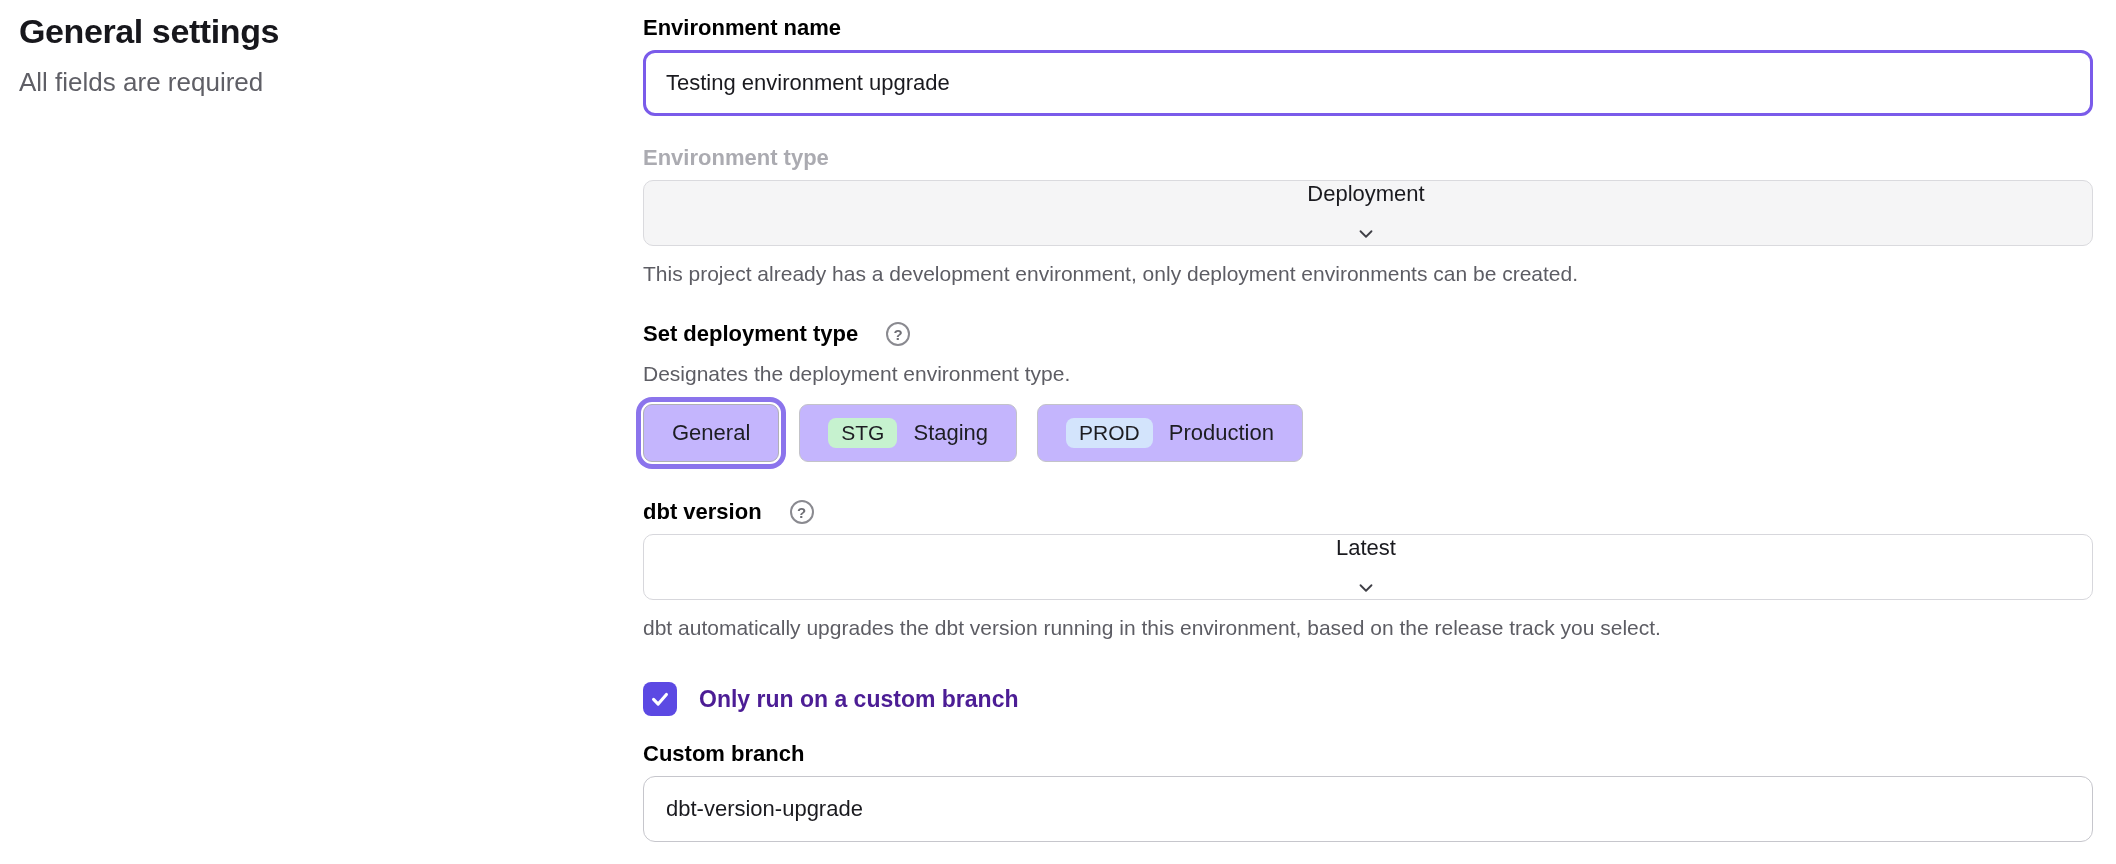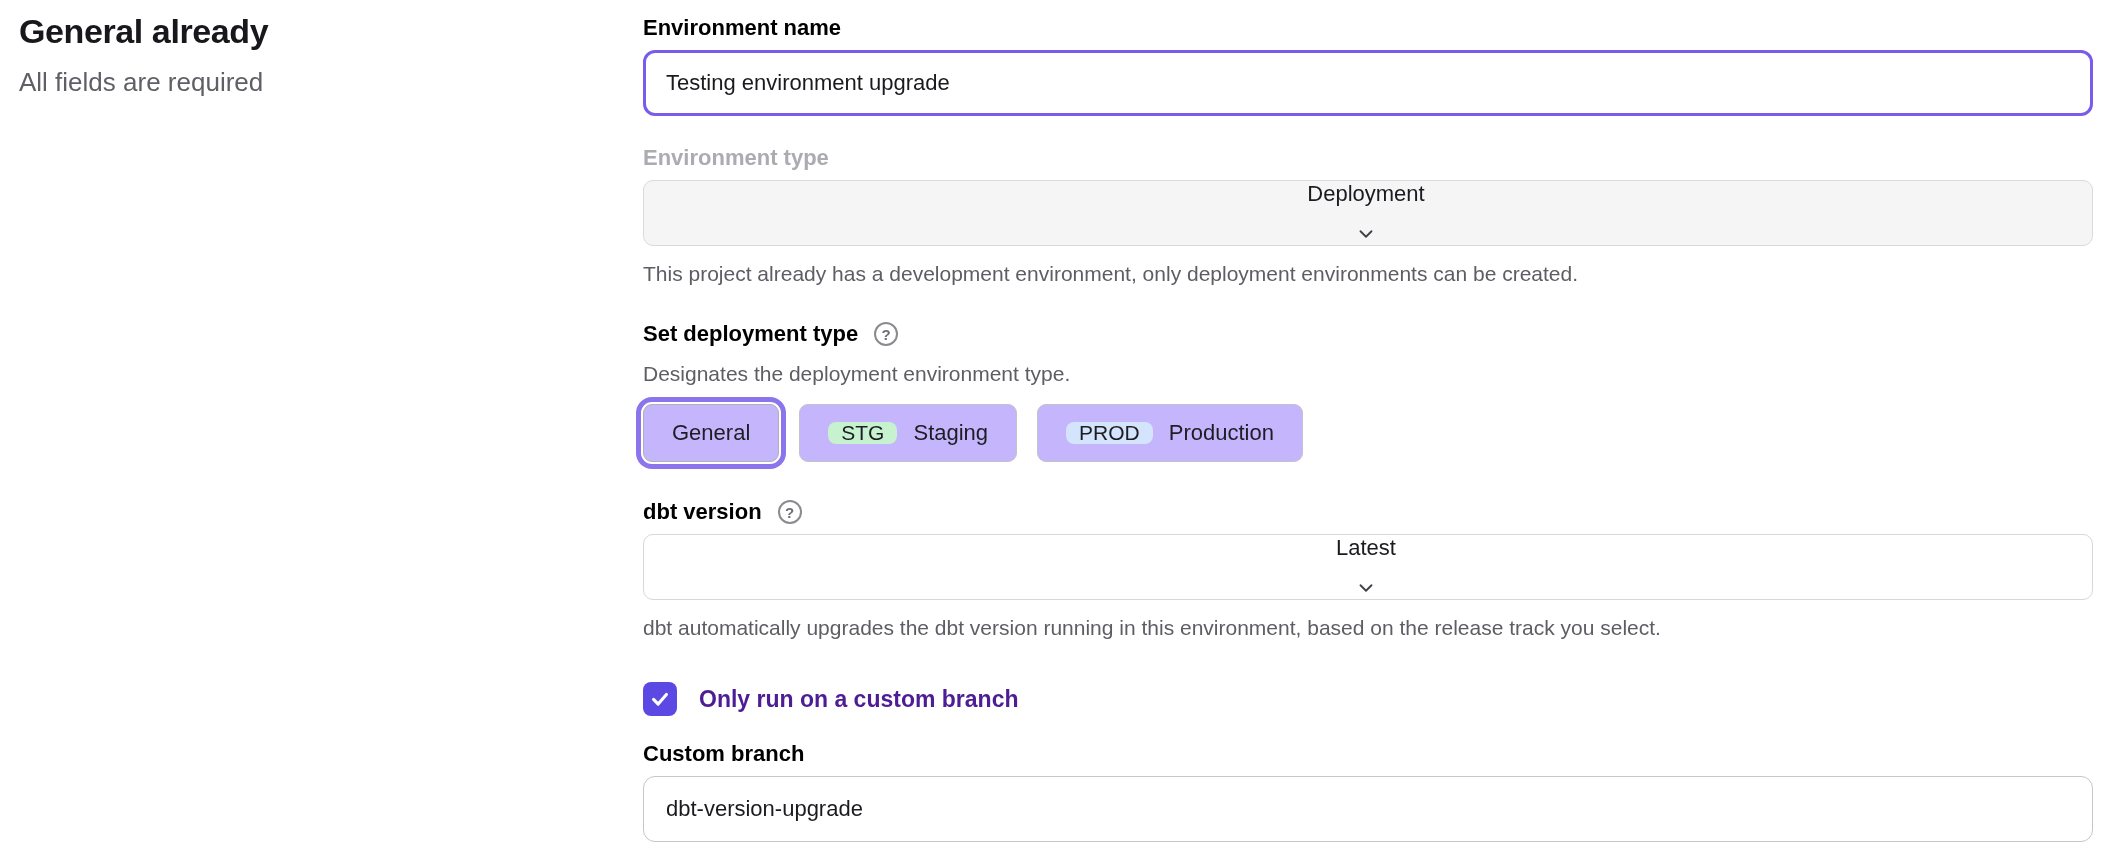--- a/index.html
+++ b/index.html
@@ -36,21 +36,21 @@
     display: inline-block;
     font-size: 22px;
     font-weight: 600;
     color: #000000;
     line-height: 28px;
   }
   .field-label.muted { color: #ababb1; }
   .label-row {
     display: flex;
     align-items: center;
-    gap: 16px;
+    gap: 28px;
     margin-bottom: 0;
   }
   .help-icon {
     width: 24px; height: 24px;
     border: 2px solid #8a8a90;
     border-radius: 50%;
     color: #6e6e74;
     font-size: 15px;
     font-weight: 700;
     display: inline-flex;
@@ -124,21 +124,21 @@
     color: #1d1d22;
     cursor: pointer;
   }
   .type-btn.selected {
     box-shadow: 0 0 0 2px #ffffff, 0 0 0 7px #8b74ec;
     border-color: #b0b0b6;
   }
   .badge {
     display: inline-flex;
     align-items: center;
-    height: 22px;
+    height: 30px;
     padding: 0 13px;
     border-radius: 8px;
     font-size: 21px;
     color: #1d1d22;
   }
   .badge.green { background: #c6f2cf; }
   .badge.blue  { background: #d3e4fc; }
   .section-dbt-version { margin-top: 36px; }
   .checkbox-row {
     display: flex;
@@ -161,21 +161,21 @@
     font-weight: 600;
     color: #4c1d95;
   }
   .section-custom-branch { margin-top: 24px; }
   .chevron-icon { display: inline-flex; }
 </style>
 </head>
 <body>
 
 <aside class="left-col">
-  <h1 class="page-title">General already</h1>
+  <h1 class="page-title">General settings</h1>
   <p class="page-subtitle">All fields are required</p>
 </aside>
 
 <main class="form-col">
 
   <section class="section-env-name">
     <label class="field-label">Environment name</label>
     <input type="text" class="text-input focused" value="Testing environment upgrade" style="">
   </section>
 

